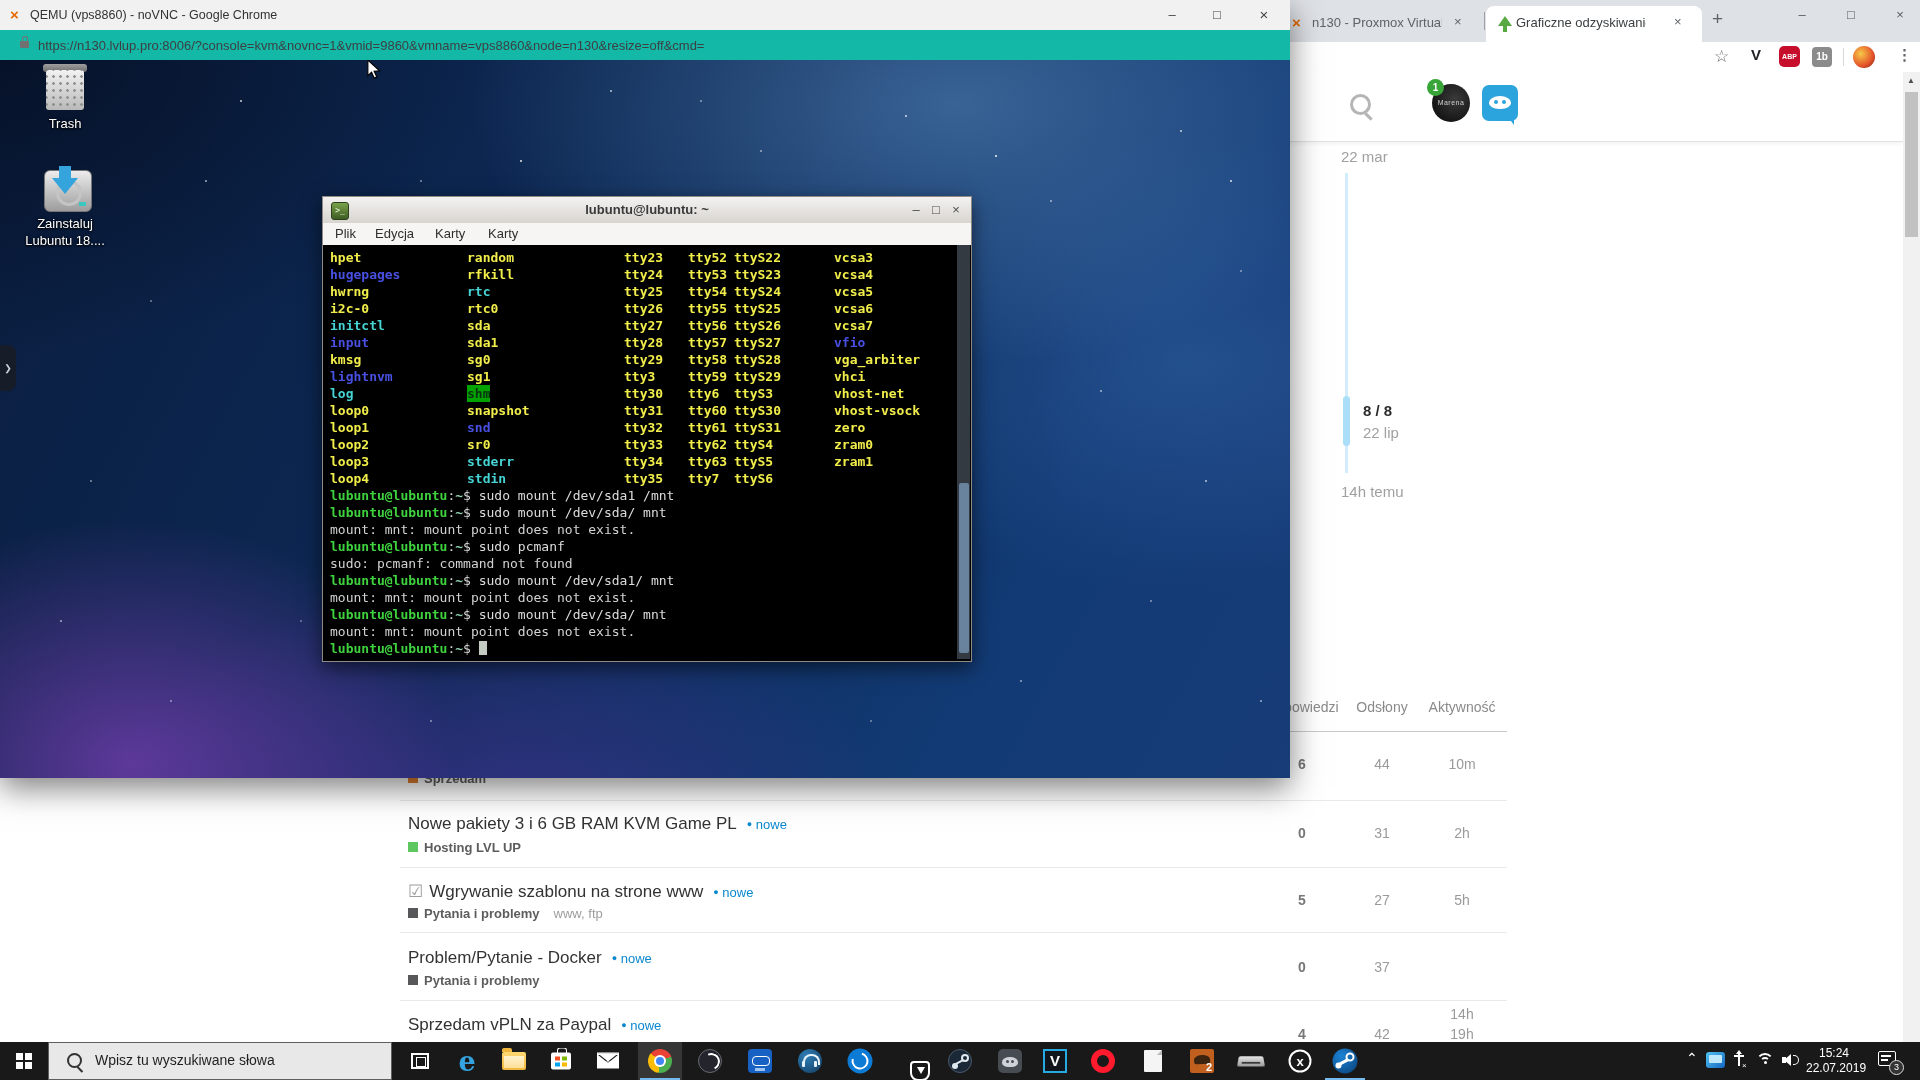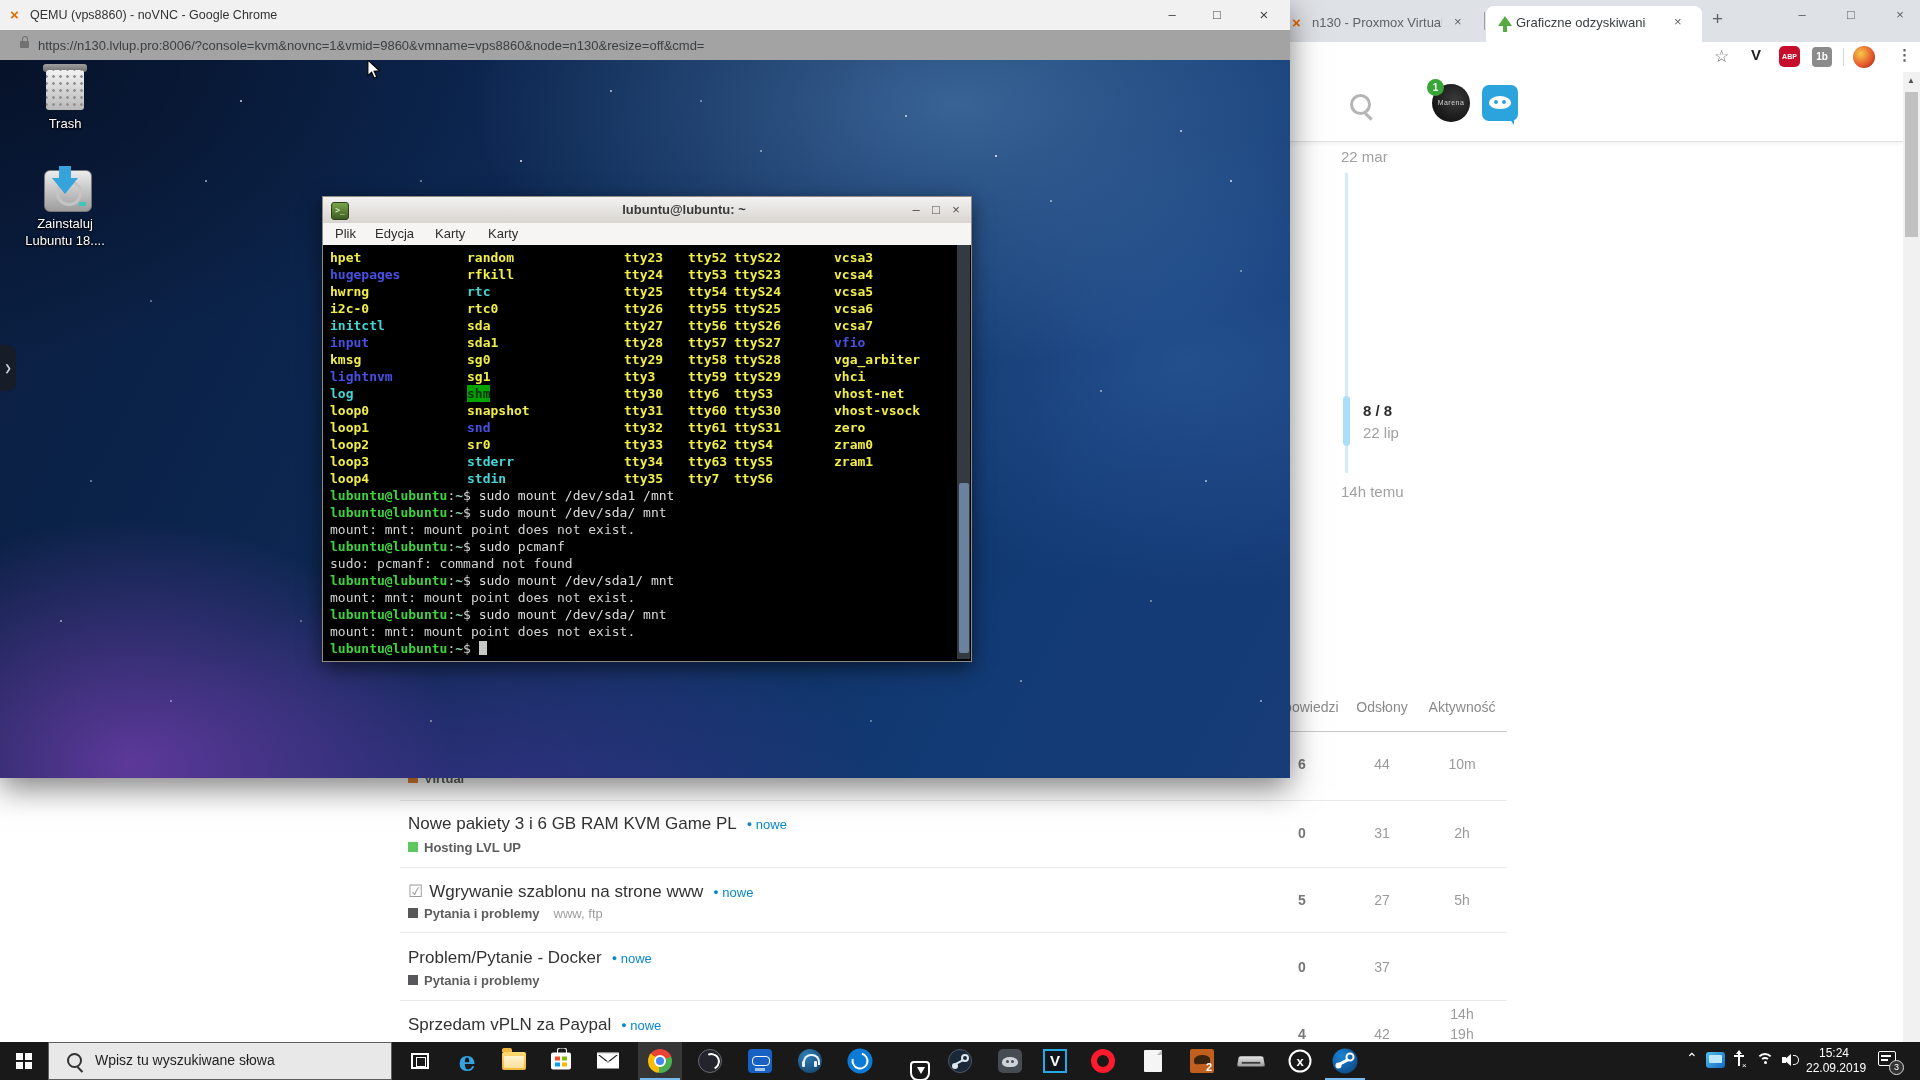--- a/index.html
+++ b/index.html
@@ -38,21 +38,21 @@
   .rowsep{position:absolute;left:400px;width:1107px;height:1px;background:#e9e9e9;}
   .colval{position:absolute;transform:translateX(-50%);font-size:14px;color:#9a9a9a;}
   .colval.rep{font-weight:bold;color:#777;}
   .colhdr{position:absolute;transform:translateX(-50%);font-size:14px;color:#8a8a8a;}
   .fscroll{position:absolute;left:1903px;top:0;width:17px;height:970px;background:#f1f1f1;}
   
   .vncwin{position:absolute;left:0;top:0;width:1290px;height:778px;box-shadow:0 10px 30px rgba(0,0,0,.5);}
   .vtitle{position:absolute;left:0;top:0;width:1290px;height:30px;background:#f1f1f1;border-bottom:1px solid #e0e0e0;}
   .vtitle .ttext{position:absolute;left:30px;top:8px;font-size:12.5px;color:#333;}
   .novncx{position:absolute;left:10px;top:6px;font-size:15px;font-weight:bold;color:#e66a00;}
-  .vurl{position:absolute;left:0;top:30px;width:1290px;height:30px;background:#a3a3a3;border-bottom:1px solid #d9d9d9;}
+  .vurl{position:absolute;left:0;top:30px;width:1290px;height:30px;background:#14b8a6;border-bottom:1px solid #d9d9d9;}
   .urltxt{position:absolute;left:38px;top:8px;font-size:13px;color:#3c4043;white-space:nowrap;}
   .lock{position:absolute;left:20px;top:11px;width:9px;height:7px;background:#717171;border-radius:1px;}
   .lock:before{content:"";position:absolute;left:1.5px;top:-5px;width:6px;height:5px;border:1.5px solid #717171;border-bottom:none;border-radius:4px 4px 0 0;box-sizing:border-box;}
   .vdesk{position:absolute;left:0;top:60px;width:1290px;height:718px;overflow:hidden;
     background:
       radial-gradient(780px 420px at 74% 6%, rgba(120,175,225,.40), transparent 62%),
       radial-gradient(620px 380px at 92% 42%, rgba(70,125,195,.32), transparent 60%),
       radial-gradient(560px 420px at 10% 98%, rgba(158,72,214,.55), transparent 58%),
       radial-gradient(640px 360px at 38% 104%, rgba(110,55,185,.35), transparent 62%),
       radial-gradient(700px 420px at 0% 0%, rgba(4,12,30,.65), transparent 70%),
@@ -72,21 +72,21 @@
     background-image:radial-gradient(circle,#8f8f8f 1px,transparent 1.6px),linear-gradient(#f2f2f2,#b9b9b9);background-size:7px 7px,100% 100%;background-position:4px 10px,0 0;}
   .trashlid{position:absolute;left:43px;top:4px;width:44px;height:8px;background:linear-gradient(#9f9f9f,#6e6e6e);border-radius:3px;}
   .drive{position:absolute;left:44px;top:6px;width:46px;height:40px;background:linear-gradient(#ececec,#9d9d9d);border-radius:6px;border:1px solid #777;}
   .drive .ring{position:absolute;left:11px;top:9px;width:20px;height:20px;border:3px solid #c4c4c4;border-radius:50%;}
   .darrow-stem{position:absolute;left:59px;top:2px;width:12px;height:12px;background:#35a3dc;}
   .darrow-head{position:absolute;left:52px;top:14px;width:0;height:0;border-left:13px solid transparent;border-right:13px solid transparent;border-top:16px solid #35a3dc;}
   .nvhandle{position:absolute;left:0;top:285px;width:16px;height:46px;background:rgba(25,28,34,.8);border-radius:0 8px 8px 0;color:#cfd3d8;font-size:9px;line-height:46px;text-align:center;}
   
   .term{position:absolute;left:322px;top:136px;width:648px;height:464px;border:1px solid #8f8b84;box-shadow:0 6px 18px rgba(0,0,0,.55);background:#000;}
   .ttitle{position:absolute;left:0;top:0;width:100%;height:26px;background:linear-gradient(#f3f2f0,#d8d5d0);border-bottom:1px solid #bbb7b0;}
-  .ttitle .tt{position:absolute;left:0;width:100%;text-align:center;top:5px;font-size:13px;font-weight:bold;color:#3a3a3a;margin-left:37px;}
+  .ttitle .tt{position:absolute;left:0;width:100%;text-align:center;top:5px;font-size:13px;font-weight:bold;color:#3a3a3a;}
   .ticon{position:absolute;left:8px;top:5px;width:16px;height:16px;background:linear-gradient(#7aa34a,#3d5c23);border:1px solid #2c401b;border-radius:3px;color:#e8ffe0;font-size:8px;line-height:16px;text-align:center;font-family:"DejaVu Sans Mono",monospace;}
   .twb{position:absolute;top:4px;width:18px;height:18px;text-align:center;line-height:17px;font-size:13px;color:#4c4c4c;}
   .tmenu{position:absolute;left:0;top:26px;width:100%;height:22px;background:#f6f5f3;border-bottom:1px solid #d9d6d1;}
   .tmi{position:absolute;top:3px;font-size:13px;color:#2e2e2e;}
   .tbody{position:absolute;left:0;top:48px;width:100%;height:414px;background:#000;overflow:hidden;}
   #termtext{position:absolute;left:7px;top:4px;font-family:"DejaVu Sans Mono",monospace;font-size:13px;line-height:17px;white-space:pre;}
   .trow{position:relative;height:17px;}
   .tc{position:absolute;top:0;}
   .cy{color:#f1ed4a;font-weight:bold;}
   .cb{color:#4850e2;font-weight:bold;}
@@ -172,21 +172,21 @@
     <div class="abs" style="left:1343px;top:324px;width:7px;height:50px;background:#abdef8;border-radius:4px;"></div>
     <span class="abs" style="left:1363px;top:330px;font-size:15px;font-weight:bold;color:#2b2b2b;">8 / 8</span>
     <span class="tl-txt" style="left:1363px;top:352px;">22 lip</span>
     <span class="tl-txt" style="left:1341px;top:411px;">14h temu</span>
 
     <span class="colhdr" style="left:1302px;top:627px;">Odpowiedzi</span>
     <span class="colhdr" style="left:1382px;top:627px;">Odsłony</span>
     <span class="colhdr" style="left:1462px;top:627px;">Aktywność</span>
     <div class="rowsep" style="top:659px;background:#c9c9c9;"></div>
 
-    <div class="catline" style="left:408px;top:699px;"><span class="catsq" style="background: rgb(224, 128, 47);"></span><span>Virtual</span></div>
+    <div class="catline" style="left:408px;top:699px;"><span class="catsq" style="background: rgb(224, 128, 47);"></span><span>Sprzedam</span></div>
     <span class="colval rep" style="left:1302px;top:684px;">6</span>
     <span class="colval" style="left:1382px;top:684px;">44</span>
     <span class="colval" style="left:1462px;top:684px;">10m</span>
     <div class="rowsep" style="top:728px;"></div>
 
     <div class="topic-title" style="left:408px;top:742px;"><span>Nowe pakiety 3 i 6 GB RAM KVM Game PL</span><span class="nowe"><span class="dot">●</span> <span>nowe</span></span></div>
     <div class="catline" style="left:408px;top:768px;"><span class="catsq" style="background: rgb(95, 199, 95);"></span><span>Hosting LVL UP</span></div>
     <span class="colval rep" style="left:1302px;top:753px;">0</span>
     <span class="colval" style="left:1382px;top:753px;">31</span>
     <span class="colval" style="left:1462px;top:753px;">2h</span>
@@ -418,21 +418,21 @@
         <span style="position:absolute;left:0px;top:0px;width:18px;height:18px;border:2px solid #fff;border-radius:50%;box-sizing:border-box;clip-path:polygon(50% 50%,0 0,100% 0);"></span>
         <span style="position:absolute;left:4px;top:4px;width:10px;height:10px;border:2px solid #fff;border-radius:50%;box-sizing:border-box;clip-path:polygon(50% 50%,0 0,100% 0);"></span>
         <span style="position:absolute;left:8px;top:8px;width:3px;height:3px;background:#fff;border-radius:50%;"></span>
       </span>
     <span class="abs" style="left:1782px;top:11px;width:18px;height:14px;">
         <span style="position:absolute;left:0;top:4px;width:4px;height:6px;background:#fff;"></span>
         <span style="position:absolute;left:2px;top:1px;width:0;height:0;border-top:6px solid transparent;border-bottom:6px solid transparent;border-right:7px solid #fff;"></span>
         <span style="position:absolute;left:11px;top:2px;width:6px;height:10px;border:1.6px solid #fff;border-left:none;border-radius:0 8px 8px 0;box-sizing:border-box;"></span>
       </span>
     <div class="tray-t" style="left:1806px;top:4px;width:56px;">15:24</div>
-    <div class="tray-t" style="left:1806px;top:19px;width:56px;">22.09.2019</div>
+    <div class="tray-t" style="left:1806px;top:19px;width:56px;">22.07.2019</div>
     <span class="abs" style="left:1878px;top:9px;width:18px;height:15px;border:1.6px solid #fff;border-radius:2px;box-sizing:border-box;">
         <span style="position:absolute;left:2px;top:3px;width:10px;height:1.6px;background:#fff;"></span>
         <span style="position:absolute;left:2px;top:7px;width:7px;height:1.6px;background:#fff;"></span>
       </span>
     <span class="abs" style="left:1889px;top:18px;width:13px;height:13px;background:#333;border:1px solid #ddd;border-radius:50%;color:#fff;font-size:9px;text-align:center;line-height:13px;">3</span>
   </div>
 
 </div>
 
 </body></html>

